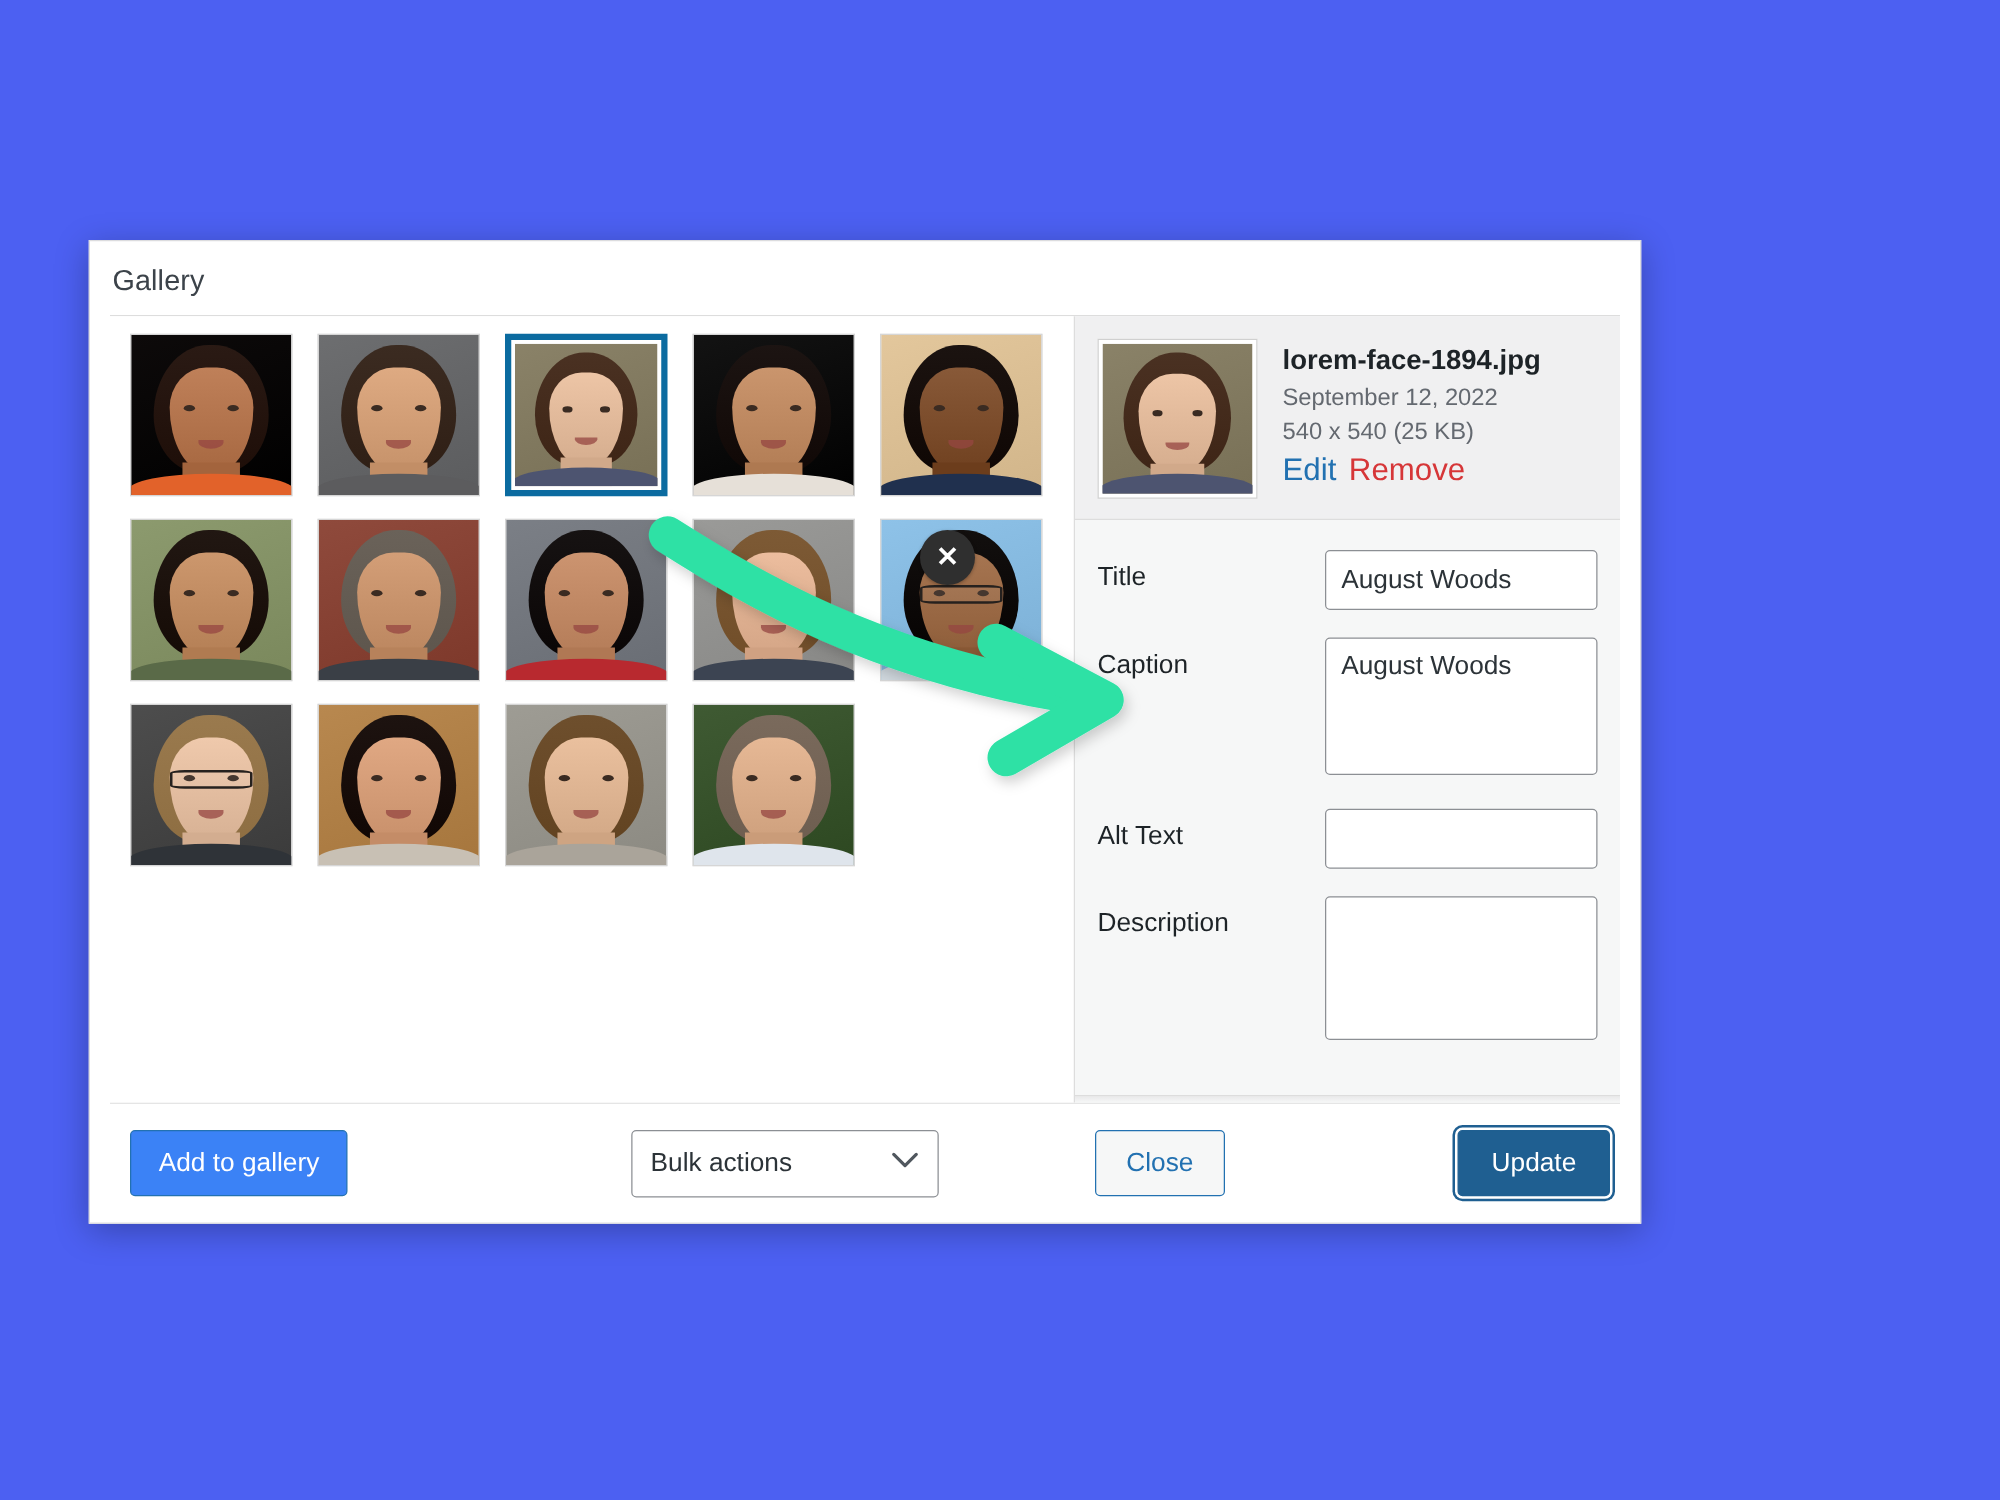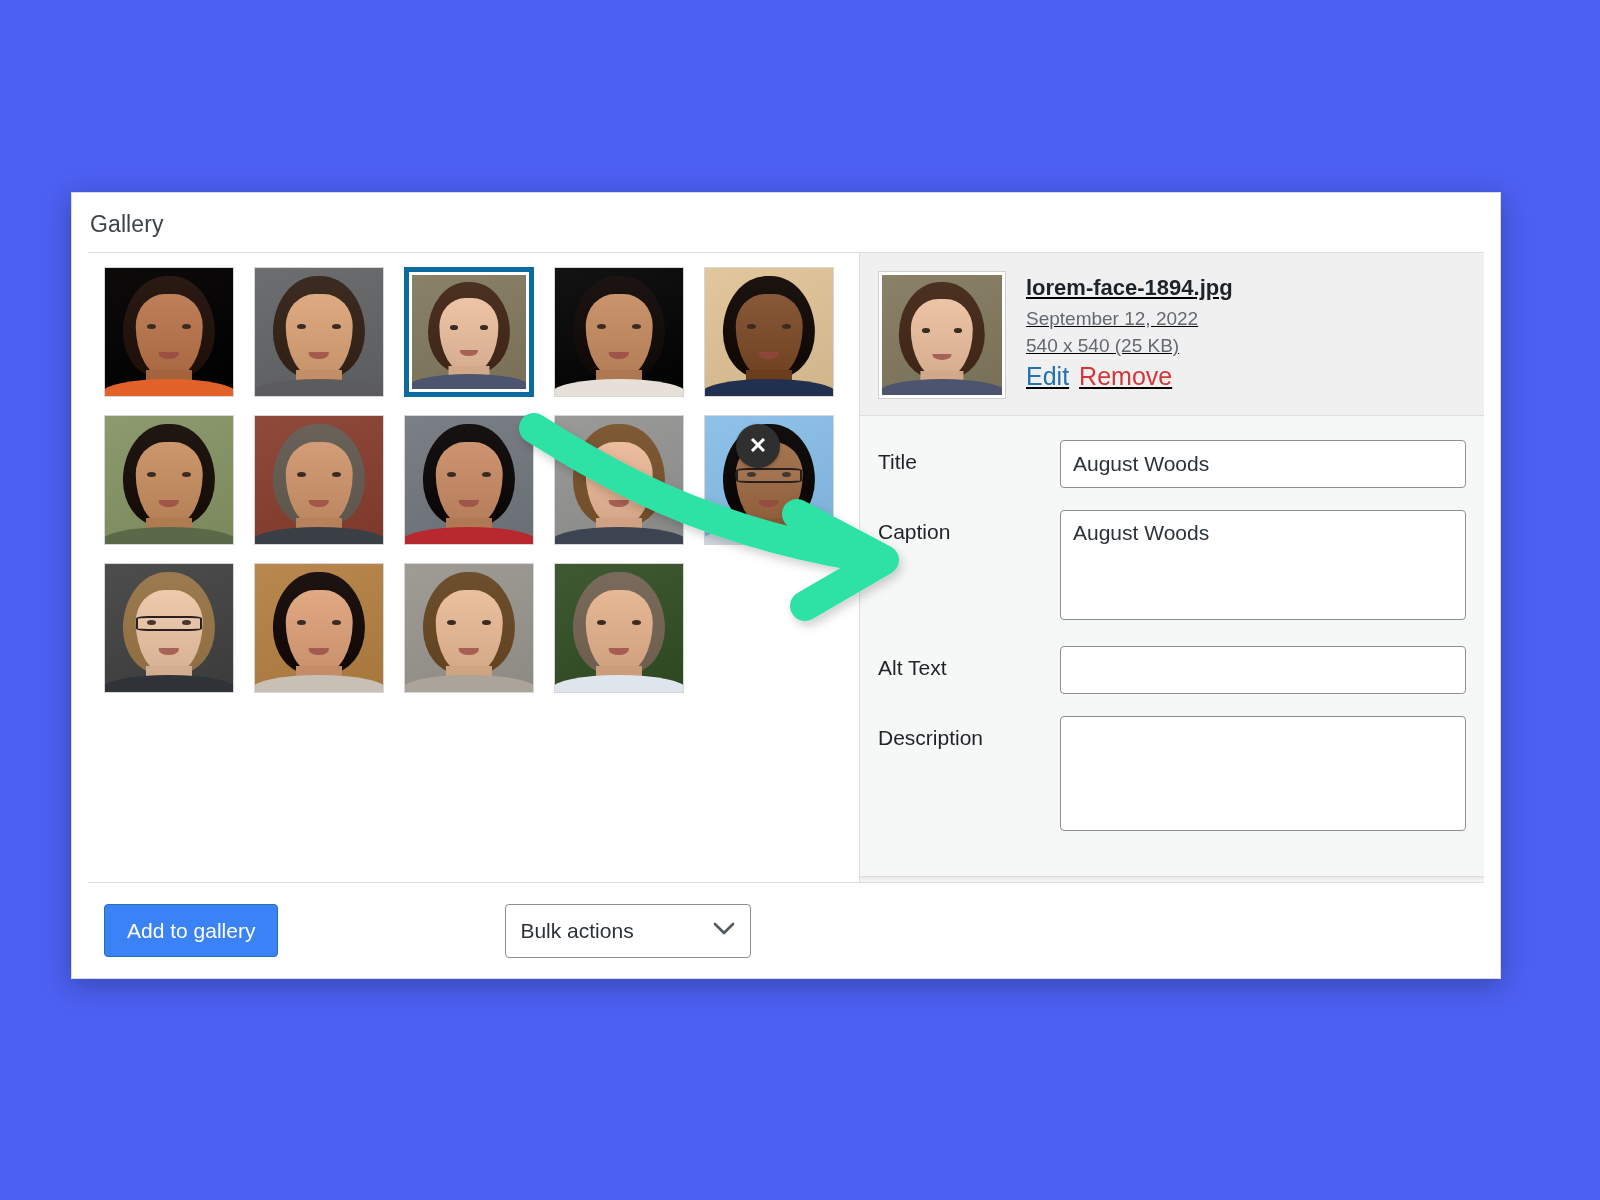--- a/index.html
+++ b/index.html
@@ -12,21 +12,21 @@
   body {
     background: #4c60f2;
     font-family: "Liberation Sans", sans-serif;
     -webkit-font-smoothing: antialiased;
   }
 
   
   .modal {
     position: absolute;
     left: 71px; top: 192px;
-    width: 1430px; height: 787px;
+    width: 1242px; height: 787px;
     background: #ffffff;
     border: 1px solid #dcdcde;
     box-shadow: 0 6px 26px rgba(0,0,0,0.28);
     display: flex;
     flex-direction: column;
   }
 
   .modal-title {
     font-size: 23px;
     color: #3c434a;
@@ -117,21 +117,21 @@
   }
   .summary-thumb {
     width: 128px; height: 128px;
     border: 1px solid #d0d0d0;
     background: #ffffff;
     padding: 3px;
     flex: none;
   }
   .summary-thumb .face { width: 100%; height: 100%; display: block; }
 
-  .summary-meta { padding-top: 4px; min-width: 0; text-decoration: underline; }
+  .summary-meta { padding-top: 4px; min-width: 0; }
   .filename {
     font-size: 22px;
     font-weight: bold;
     color: #1d2327;
     margin-bottom: 7px;
     white-space: nowrap;
   }
   .meta-line {
     font-size: 19px;
     color: #646970;
@@ -576,20 +576,24 @@
       <button class="btn btn-primary">Add to gallery</button>
       <div class="select-wrap" style="margin-left:165px;padding-left:42px;">
         <select class="bulk-select" id="bulk-select"><option>Bulk actions</option><option>Delete permanently</option></select>
         <span class="select-chevron">
           <svg width="22" height="14" viewBox="0 0 22 14" aria-hidden="true">
             <path d="M2 2 L11 11 L20 2" fill="none" stroke="currentColor" stroke-width="2.6" stroke-linecap="round" stroke-linejoin="round"></path>
           </svg>
         </span>
       </div>
     </div>
+    <div class="footer-right">
+      <button class="btn btn-secondary">Close</button>
+      <button class="btn btn-update">Update</button>
+    </div>
   </div>
 </div>
 
 <svg class="annotation-arrow" viewBox="0 0 1600 1200" xmlns="http://www.w3.org/2000/svg">
   <defs>
     <filter id="arrow-shadow" x="-20%" y="-20%" width="150%" height="160%">
       <feDropShadow dx="3" dy="5" stdDeviation="5" flood-color="#000000" flood-opacity="0.18"></feDropShadow>
     </filter>
   </defs>
   <g filter="url(#arrow-shadow)">

